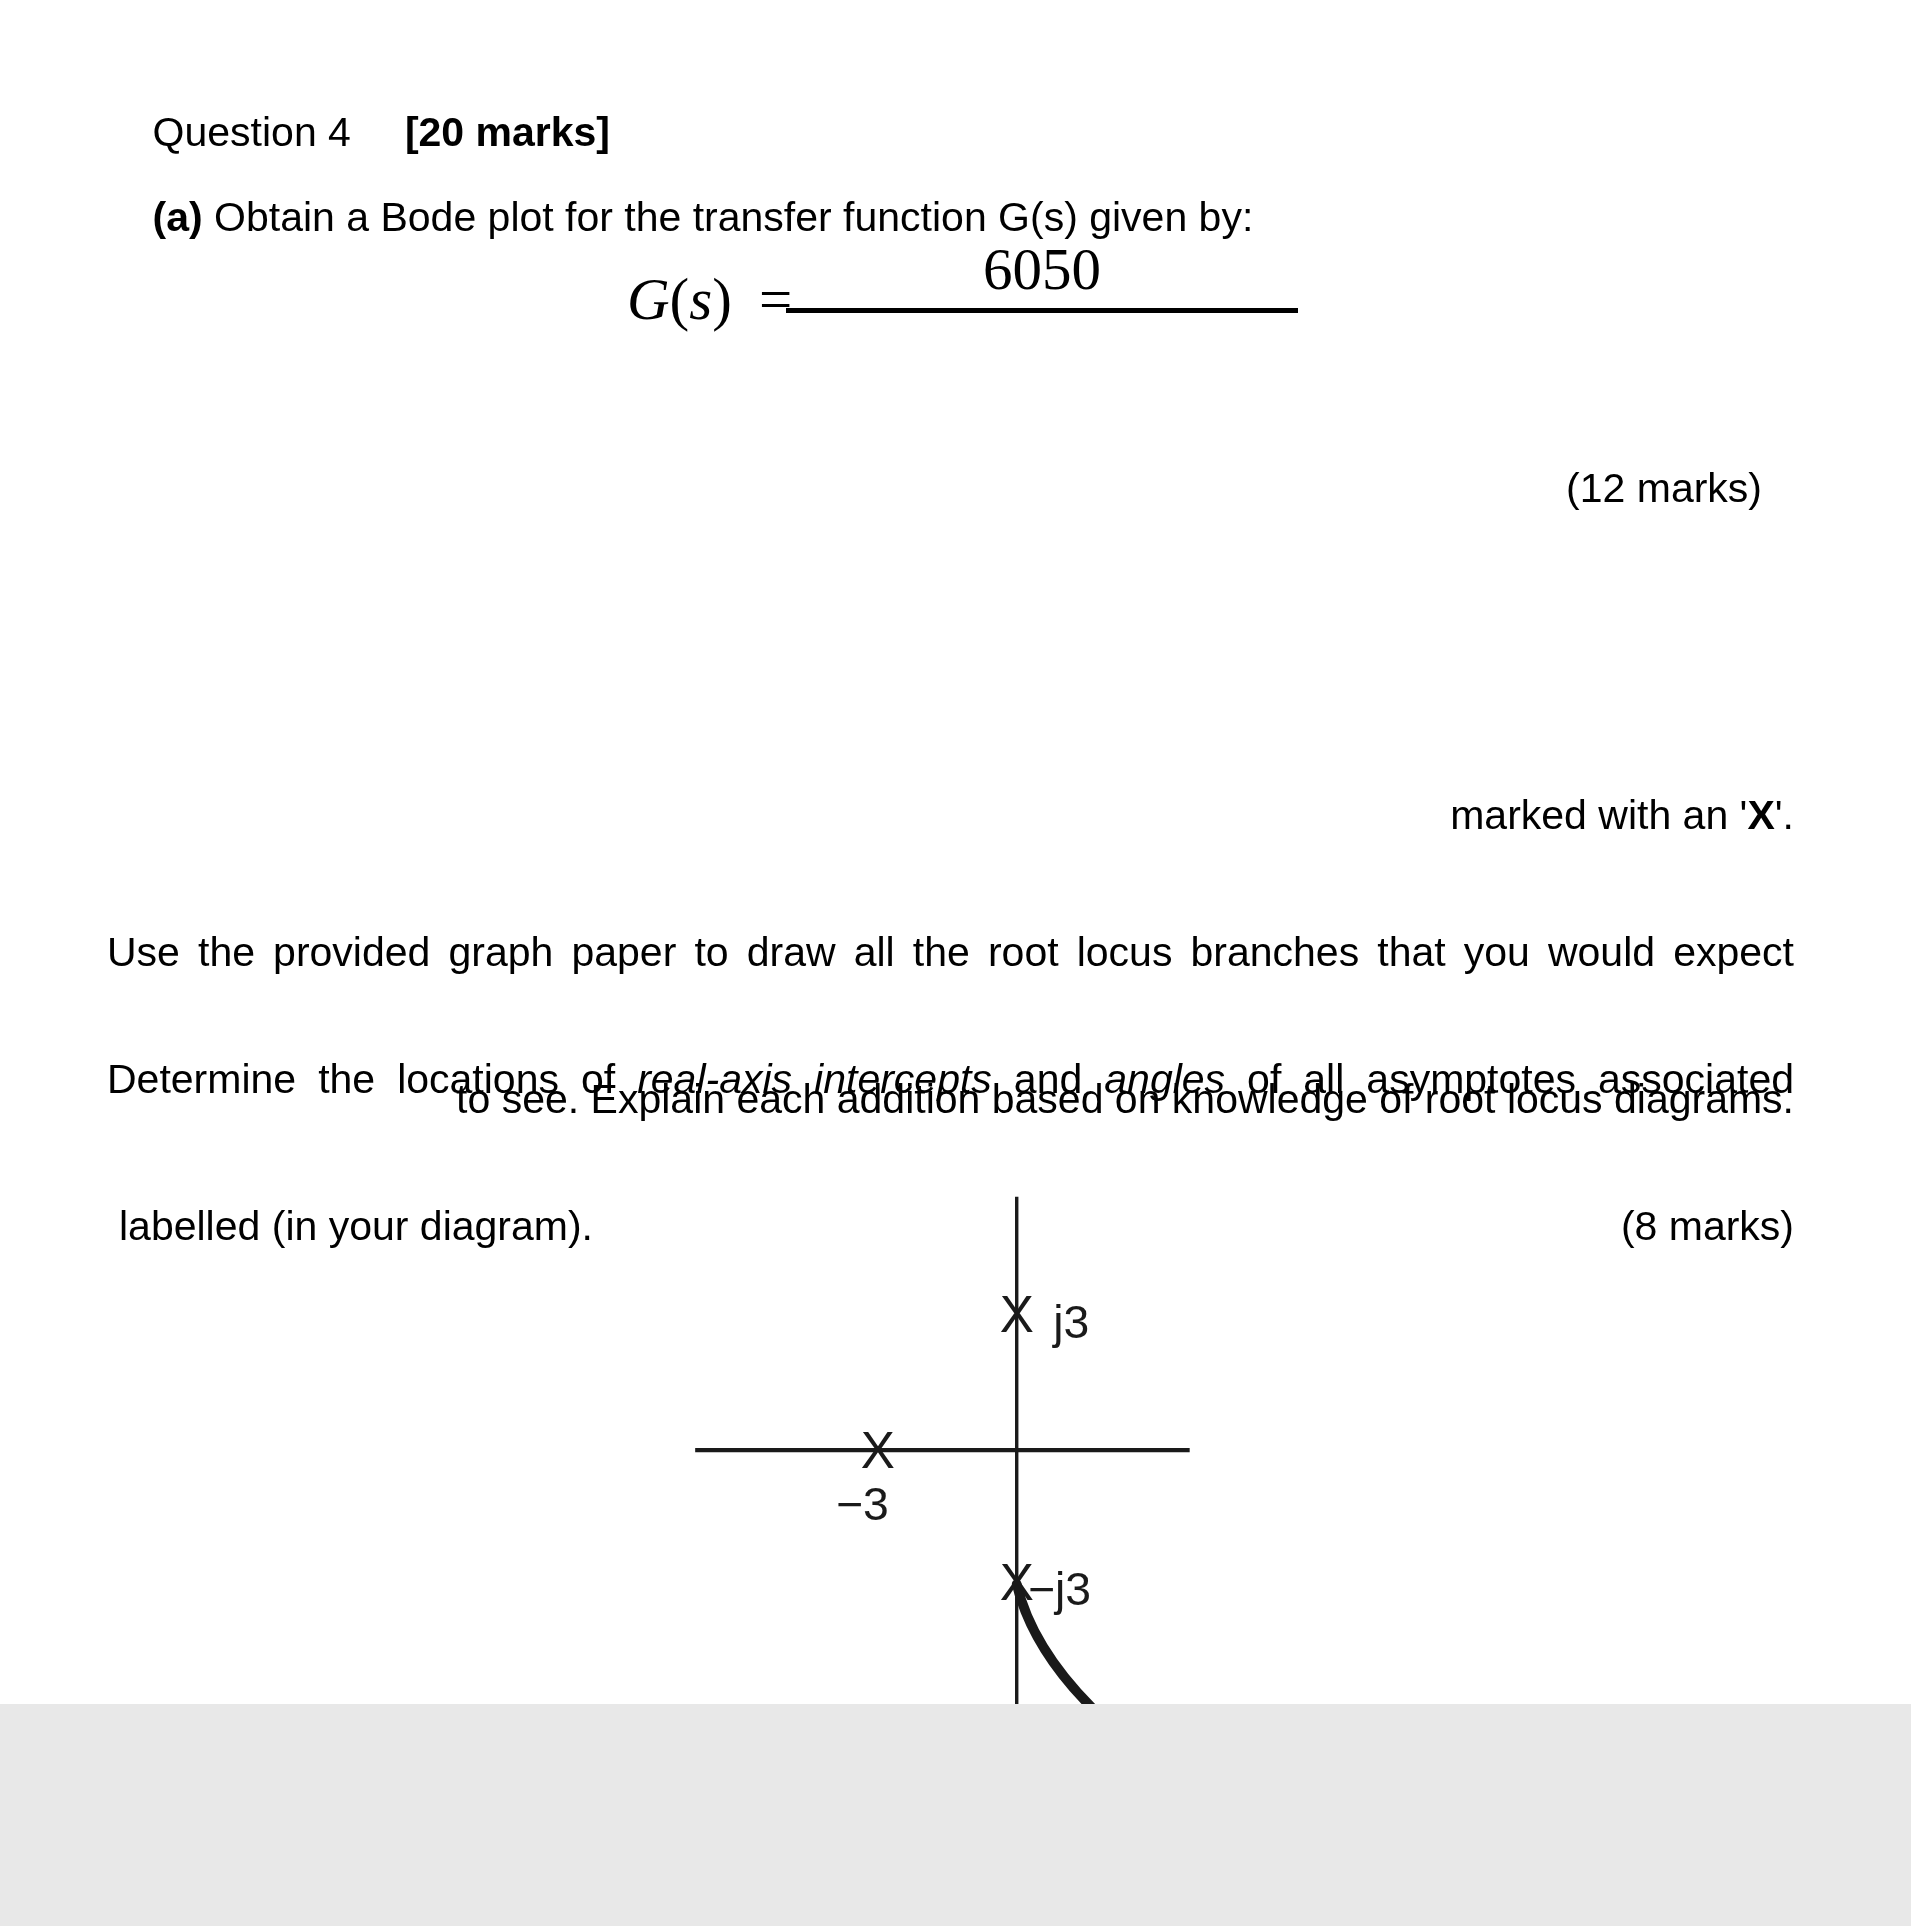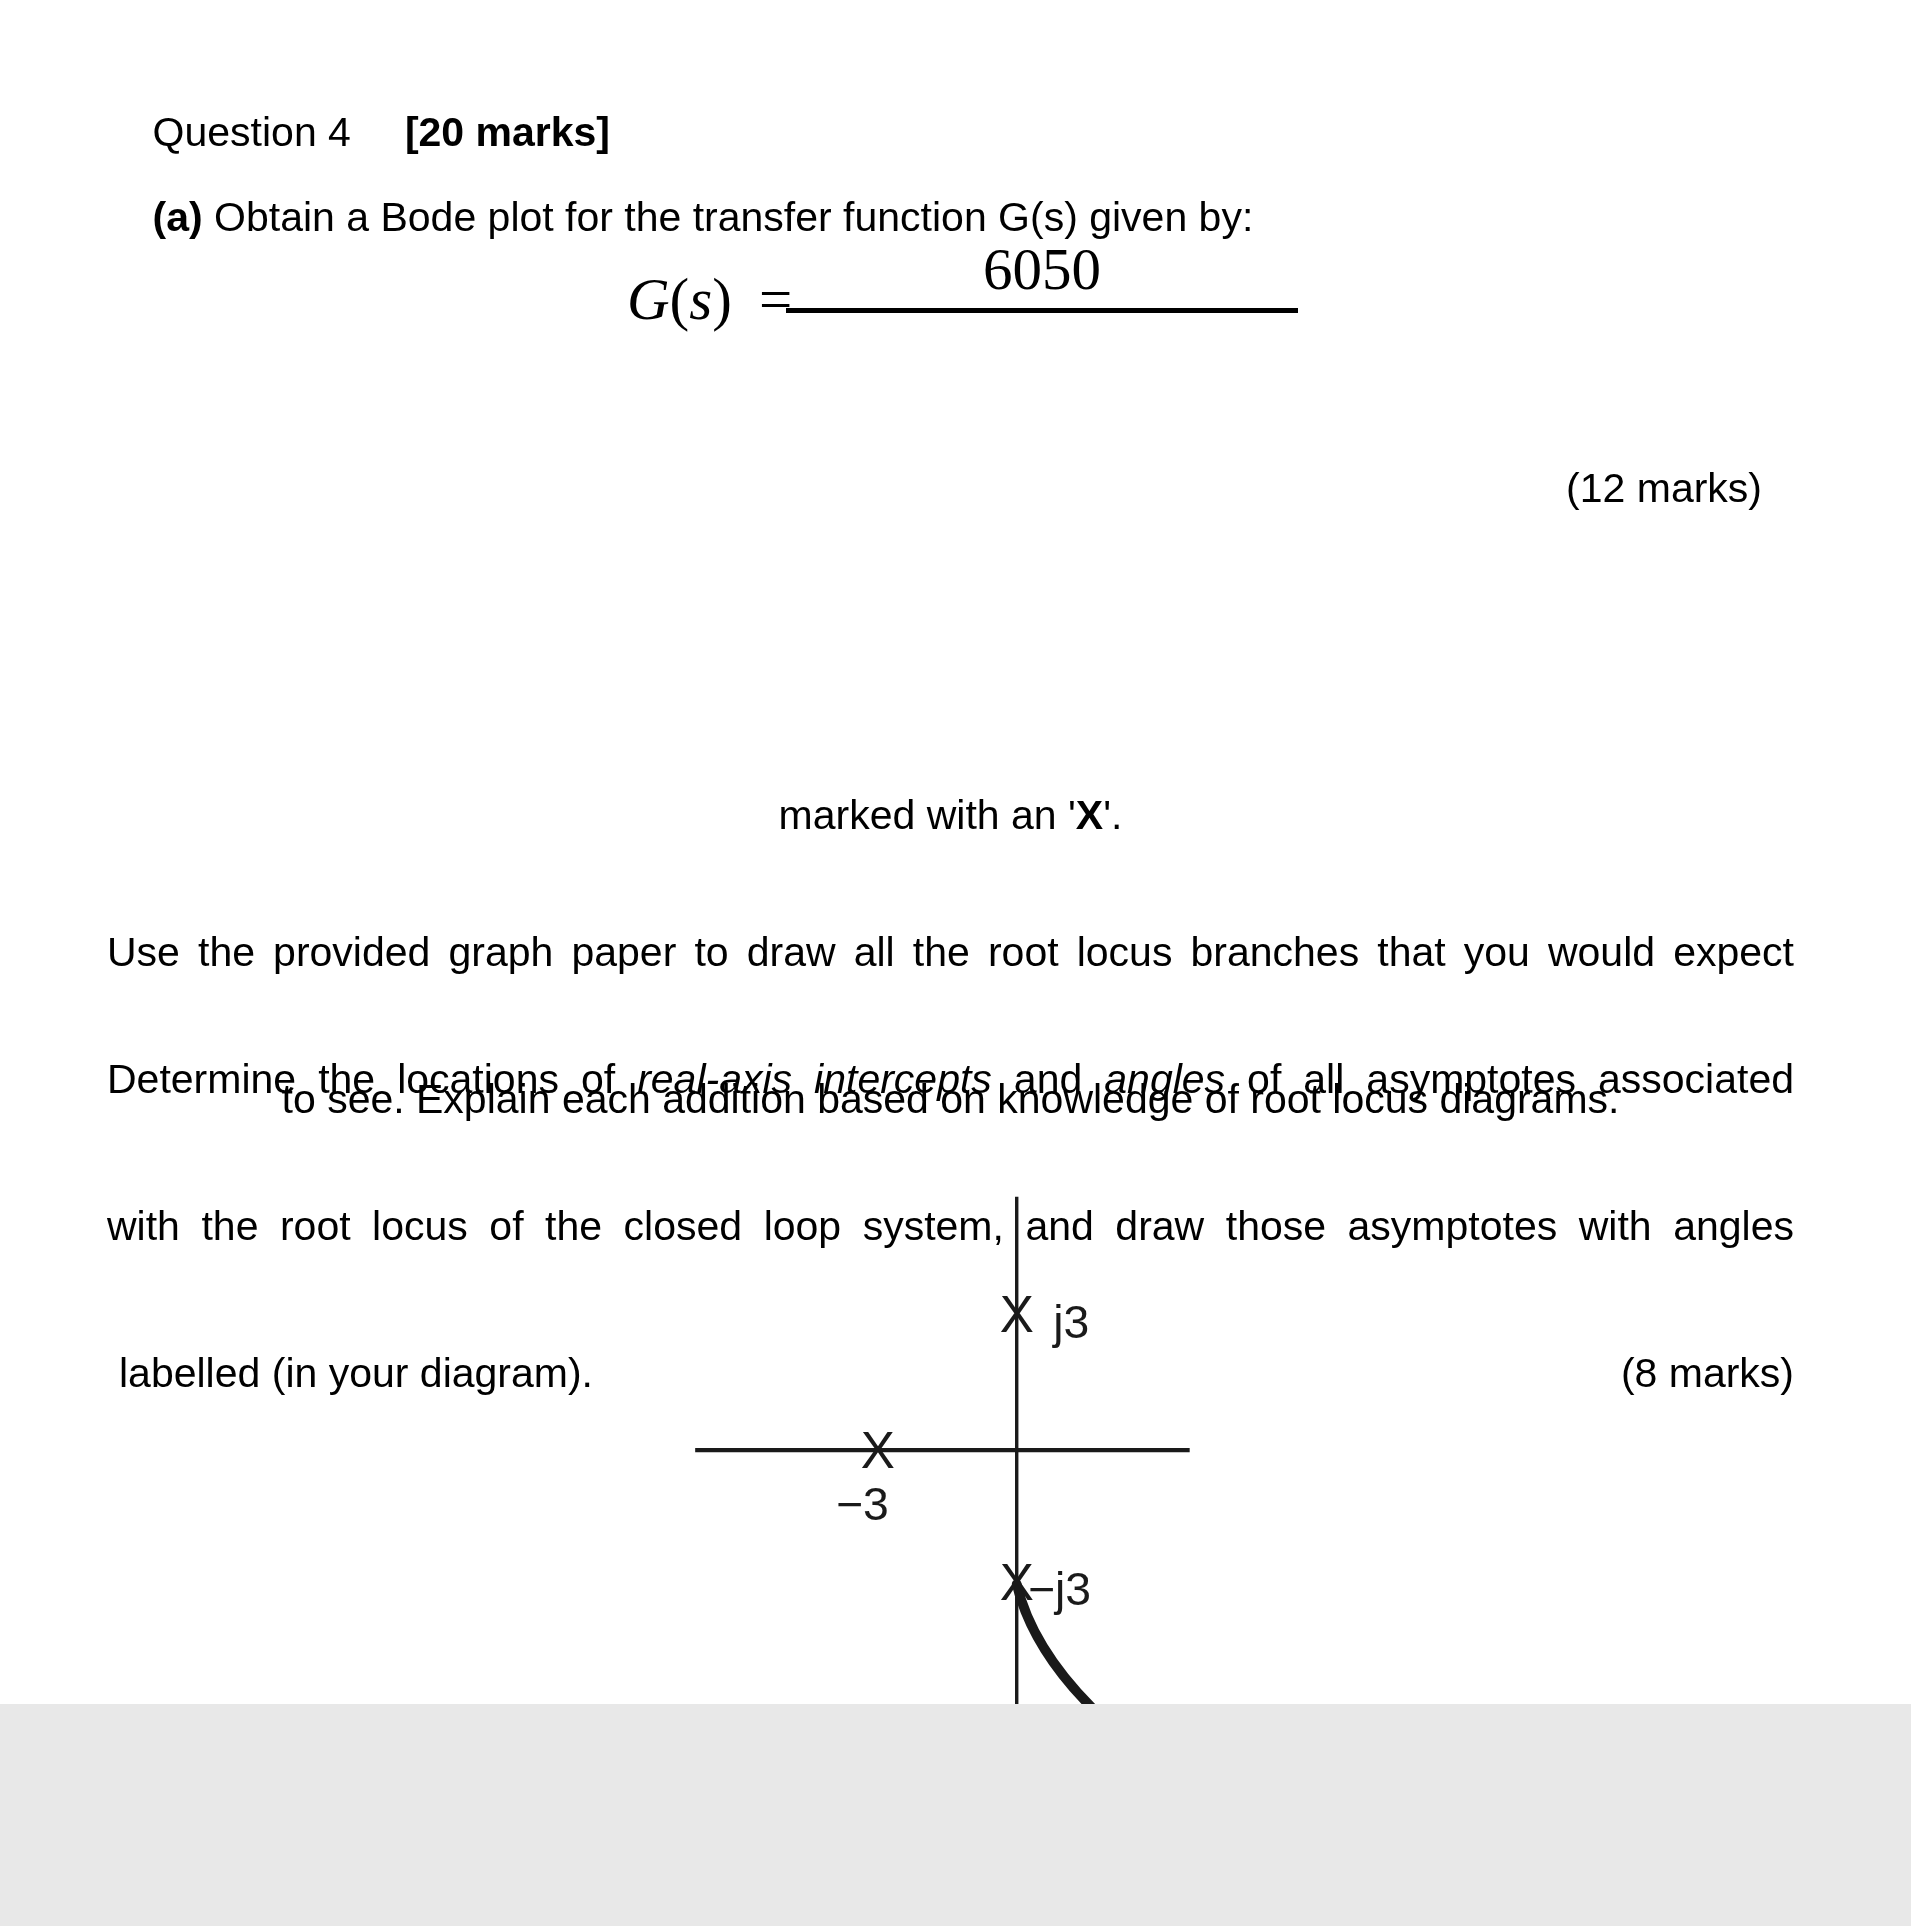--- a/index.html
+++ b/index.html
@@ -8,21 +8,21 @@
     width:1912px; height:1704px;
     background:#ffffff;
     color:#000000;
     font-family:"Liberation Sans","DejaVu Sans",sans-serif;
     overflow:hidden;
   }
   .abs { position:absolute; }
   .body-text { font-size:41px; line-height:49px; white-space:pre-wrap; }
   .content { left:107px; width:1687px; }
   .jline { text-align:justify; text-align-last:justify; }
-  .lastline { text-align:center; }
+  .lastline { text-align:right; }
   .b { font-weight:bold; }
   .i { font-style:italic; }
   .title-gap { display:inline-block; width:54px; }
 
   
   .math { font-family:"Liberation Serif","DejaVu Serif",serif; line-height:1; }
   .math-lhs { left:627px; top:270px; font-size:59px; }
   .math-eq { margin-left:27px; }
   .frac-num { left:786px; top:240px; width:512px; text-align:center; font-size:59px; }
   .frac-bar { left:786px; top:308px; width:512px; height:5.4px; background:#000; }
@@ -60,21 +60,20 @@
     <div class="lastline"><span>marked with an '</span><span class="b">X</span><span>'.</span></div>
   </div>
 
   <div class="abs body-text content" style="top:830px;">
     <div class="jline">Use the provided graph paper to draw all the root locus branches that you would expect</div>
     <div class="lastline">to see. Explain each addition based on knowledge of root locus diagrams.</div>
   </div>
 
   <div class="abs body-text content" style="top:957px;">
     <div class="jline"><span>Determine the locations of </span><span class="i">real-axis intercepts</span><span> and </span><span class="i">angles</span><span> of all asymptotes associated</span></div>
-    <div class="jline">with the root locus of the closed loop system, and draw those asymptotes with angles</div>
     <div class="fline3">
       <span>labelled (in your diagram).</span>
       <span>(8 marks)</span>
     </div>
   </div>
 
   <svg class="abs" style="left:673px; top:1170px;" width="590" height="609" viewBox="1380 2400 1210 1250">
 
     <line x1="2085" y1="2455" x2="2085" y2="3520" stroke="#1a1a1a" stroke-width="7"></line>
 

